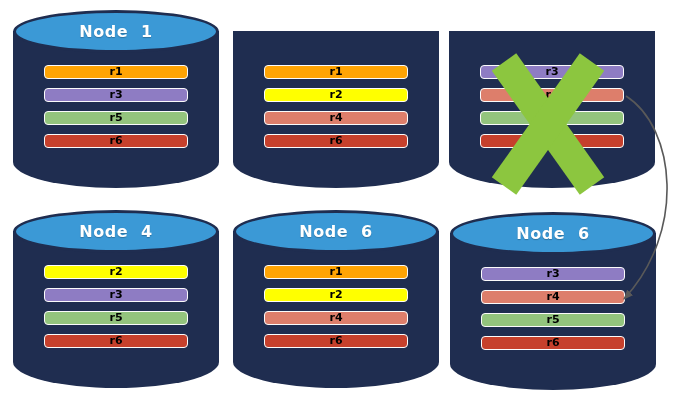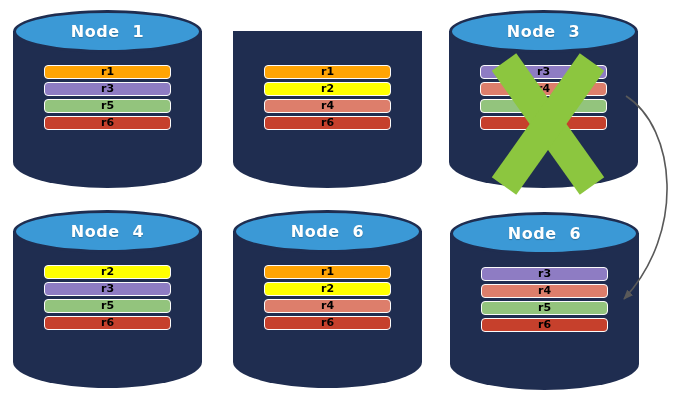--- a/index.html
+++ b/index.html
@@ -3,21 +3,21 @@
 <meta charset="utf-8">
 <style>
   html, body { margin: 0; padding: 0; background: #ffffff; }
   .canvas {
     position: relative;
     width: 676px; height: 402px;
     background: #ffffff;
     overflow: hidden;
     font-family: "DejaVu Sans", "Liberation Sans", sans-serif;
   }
-  .cylinder { position: absolute; width: 189px; height: 178px; }
+  .cylinder { position: absolute; width: 206px; height: 178px; }
   .cyl-body {
     position: absolute; left: 0; right: 0; top: 21px; bottom: 0;
     background: #1F2D50;
     border-radius: 0 0 50% 50% / 0 0 26px 26px;
   }
   .cyl-top {
     position: absolute; left: 0; right: 0; top: 0; height: 43px;
     background: #3B99D6;
     border: 3px solid #1F2D50;
     border-radius: 50%;
@@ -25,21 +25,21 @@
     display: flex; align-items: center; justify-content: center;
     z-index: 2;
   }
   .node-label {
     color: #ffffff; font-weight: bold; font-size: 16px;
     letter-spacing: 0.5px; word-spacing: 7px;
     text-shadow: 0 1px 1px rgba(0,0,0,0.25);
   }
   .bars {
     position: absolute; left: 31px; right: 31px; top: 55px;
-    display: flex; flex-direction: column; gap: 3px;
+    display: flex; flex-direction: column; gap: 9px;
     z-index: 1;
   }
   .bar {
     height: 14px;
     box-sizing: border-box;
     border: 1px solid #fbfbfb;
     border-radius: 4px;
     color: #000000;
     font-size: 11px; font-weight: bold;
     text-align: center; line-height: 12px;
@@ -80,23 +80,20 @@
     <div class="bars">
       <div class="bar" style="background: rgb(255, 164, 4);">r1</div>
       <div class="bar" style="background: rgb(255, 255, 0);">r2</div>
       <div class="bar" style="background: rgb(221, 126, 107);">r4</div>
       <div class="bar" style="background: rgb(198, 64, 44);">r6</div>
     </div>
   </div>
 
   <div class="cylinder" style="left:449px; top:10px;">
     <div class="cyl-body" style="background: rgb(31, 45, 80);"></div>
-    <div class="cyl-top" style="background: rgb(59, 153, 214);">
-      <span class="node-label">Node 3</span>
-    </div>
     <div class="bars">
       <div class="bar" style="background: rgb(142, 124, 195);">r3</div>
       <div class="bar" style="background: rgb(221, 126, 107);">r4</div>
       <div class="bar" style="background: rgb(147, 196, 125);">r5</div>
       <div class="bar" style="background: rgb(198, 64, 44);">r6</div>
     </div>
     <svg class="x-mark" viewBox="0 0 124 148" style="stroke: rgb(140, 198, 63);">
       <line x1="18" y1="12" x2="106" y2="136"></line>
       <line x1="106" y1="12" x2="18" y2="136"></line>
     </svg>

